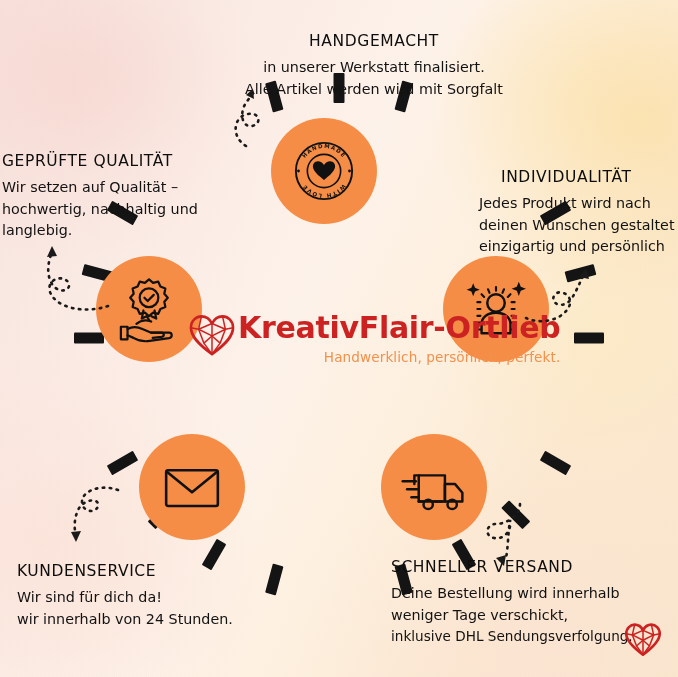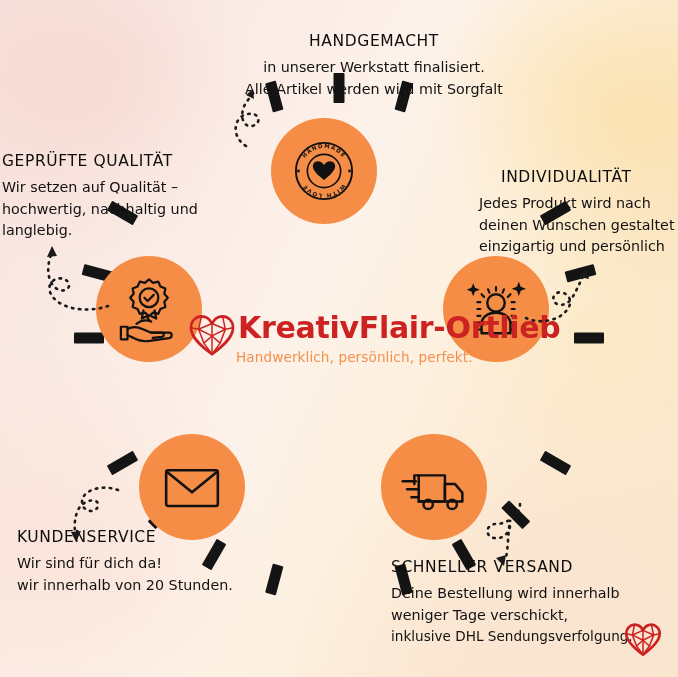--- a/index.html
+++ b/index.html
@@ -51,21 +51,21 @@
 
   
   #logo{position:absolute;left:188px;top:313px;display:flex;align-items:flex-start;}
   #logo .wordmark{
     font-family:"DejaVu Sans", sans-serif;
     font-weight:bold;font-size:30px;color:#cc2222;letter-spacing:-.3px;
     line-height:1;margin-left:2px;
   }
   #logo .tagline{
     font-family:"DejaVu Sans", sans-serif;
-    font-size:13.6px;color:#f2904c;margin-top:6px;text-align:left;letter-spacing:.1px;
+    font-size:13.6px;color:#f2904c;margin-top:6px;text-align:right;letter-spacing:.1px;
   }
   #corner-logo{position:absolute;left:624px;top:622px;}
   .arrowdeco{position:absolute;pointer-events:none;}
 </style>
 </head>
 <body>
 
 <div id="infographic">
 
   <div class="vein" style="left:-60px;top:-40px;width:300px;height:220px;background:radial-gradient(ellipse at 50% 50%, rgba(243,198,190,.5), rgba(243,198,190,0) 65%);"></div>
@@ -196,24 +196,24 @@
     <div class="line">langlebig.</div>
   </div>
 
   <div class="block" style="left:479px;top:168px;width:260px;">
     <div class="ttl" style="margin-left:22px;">INDIVIDUALITÄT</div>
     <div class="line">Jedes Produkt wird nach</div>
     <div class="line">deinen Wünschen gestaltet –</div>
     <div class="line">einzigartig und persönlich</div>
   </div>
 
-  <div class="block" style="left:17px;top:528px;width:260px;">
+  <div class="block" style="left:17px;top:562px;width:260px;">
     <div class="ttl">KUNDENSERVICE</div>
     <div class="line">Wir sind für dich da!</div>
-    <div class="line">wir innerhalb von 20 Stunden.</div>
+    <div class="line">wir innerhalb von 24 Stunden.</div>
   </div>
 
   <div class="block" style="left:391px;top:558px;width:290px;">
     <div class="ttl">SCHNELLER VERSAND</div>
     <div class="line">Deine Bestellung wird innerhalb</div>
     <div class="line">weniger Tage verschickt,</div>
     <div class="line" style="font-size:13.6px;"> inklusive DHL Sendungsverfolgung.</div>
   </div>
 
   <div id="logo">

